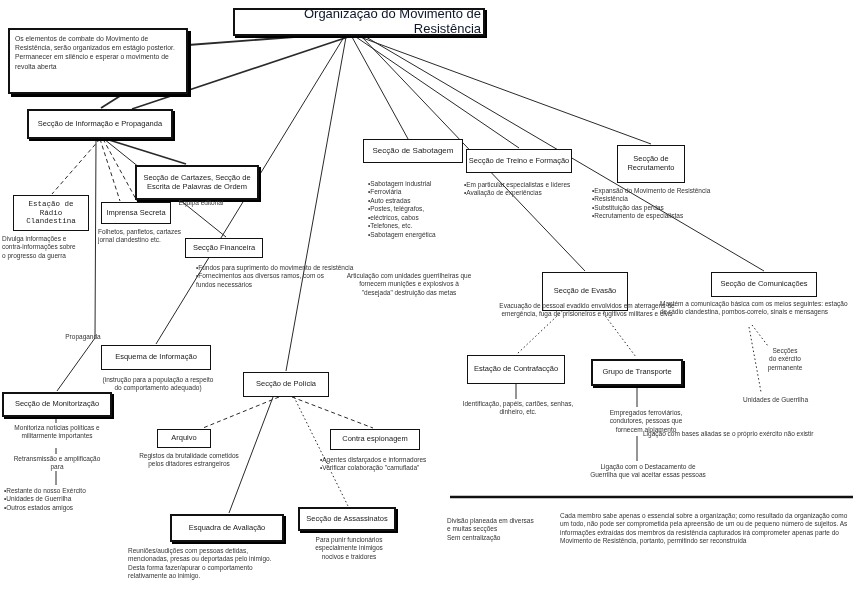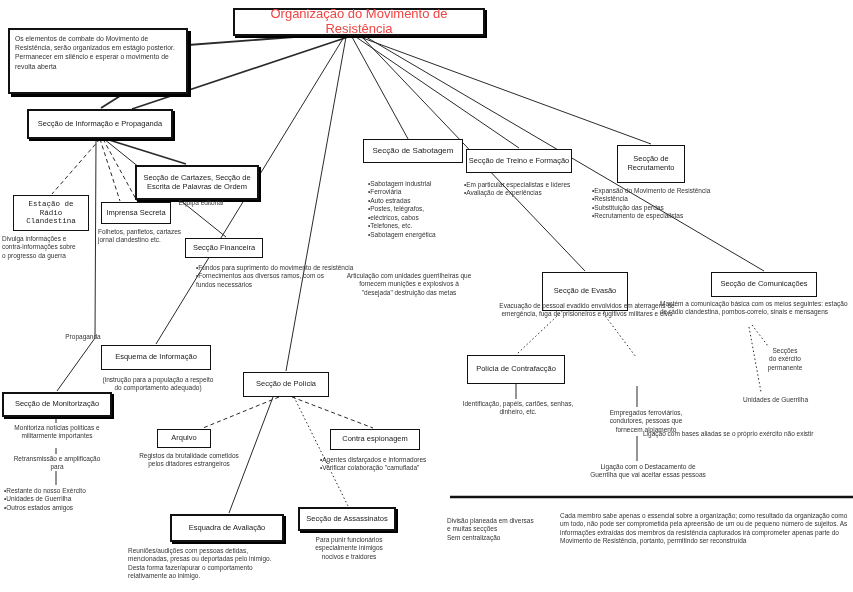--- a/index.html
+++ b/index.html
@@ -16,21 +16,21 @@
         box-sizing:border-box;white-space:pre-line;}
   .b2{border-width:2px;box-shadow:2px 2px 0 #000;}
   .b3{border-width:2.5px;box-shadow:3px 3px 0 #000;}
   .b1{border-width:1px;}
   .nowrap{white-space:nowrap;}
   .f7{font-size:7px;}
   .f75{font-size:7.5px;}
   .note{position:absolute;font-size:6.5px;line-height:1.3;color:#333;white-space:pre-line;
         text-align:center;box-sizing:border-box;}
   .left{text-align:left;}
-  .title-box{font-size:13px;color:#ef4444;}
+  .title-box{font-size:13px;color:#0f172a;text-align:right;}
   .intro{font-size:6.8px;text-align:left;align-items:flex-start;justify-content:flex-start;
          padding:4px 5px;line-height:1.35;color:#333;}
 </style>
 </head>
 <body>
 
 <div id="canvas">
 
   <svg id="edges">
 
@@ -117,23 +117,24 @@
 •Substituição das perdas
 •Recrutamento de especialistas</div>
 
   <div class="note" style="left:333px;top:272px;width:152px;">Articulação com unidades guerrilheiras que
 fornecem munições e explosivos à
 "desejada" destruição das metas</div>
 
   <div class="node f75" style="left:542px;top:272px;width:86px;height:39px;">Secção de Evasão</div>
   <div class="note" style="left:492px;top:302px;width:190px;">Evacuação de pessoal evadido envolvidos em aterragens de emergência, fuga de prisioneiros e fugitivos militares e civis</div>
 
-  <div class="node nowrap f75 b1" style="left:467px;top:355px;width:98px;height:29px;">Polícia de Contrafacção</div>
+  <div class="node nowrap f75 b1" style="left:467px;top:355px;width:98px;height:29px;">Estação de Contrafacção</div>
   <div class="note" style="left:452px;top:400px;width:132px;">Identificação, papéis, cartões, senhas, dinheiro, etc.</div>
 
+  <div class="node b2 f75" style="left:591px;top:359px;width:92px;height:27px;">Grupo de Transporte</div>
   <div class="note" style="left:590px;top:409px;width:112px;">Empregados ferroviários,
 condutores, pessoas que
 fornecem alojamento</div>
   <div class="note" style="left:572px;top:463px;width:152px;">Ligação com o Destacamento de
 Guerrilha que vai aceitar essas pessoas</div>
 
   <div class="node nowrap f75" style="left:711px;top:272px;width:106px;height:25px;">Secção de Comunicações</div>
   <div class="note left" style="left:660px;top:300px;width:192px;">Mantém a comunicação básica com os meios seguintes: estação de rádio clandestina, pombos-correio, sinais e mensagens</div>
   <div class="note" style="left:752px;top:347px;width:66px;">Secções
 do exército

